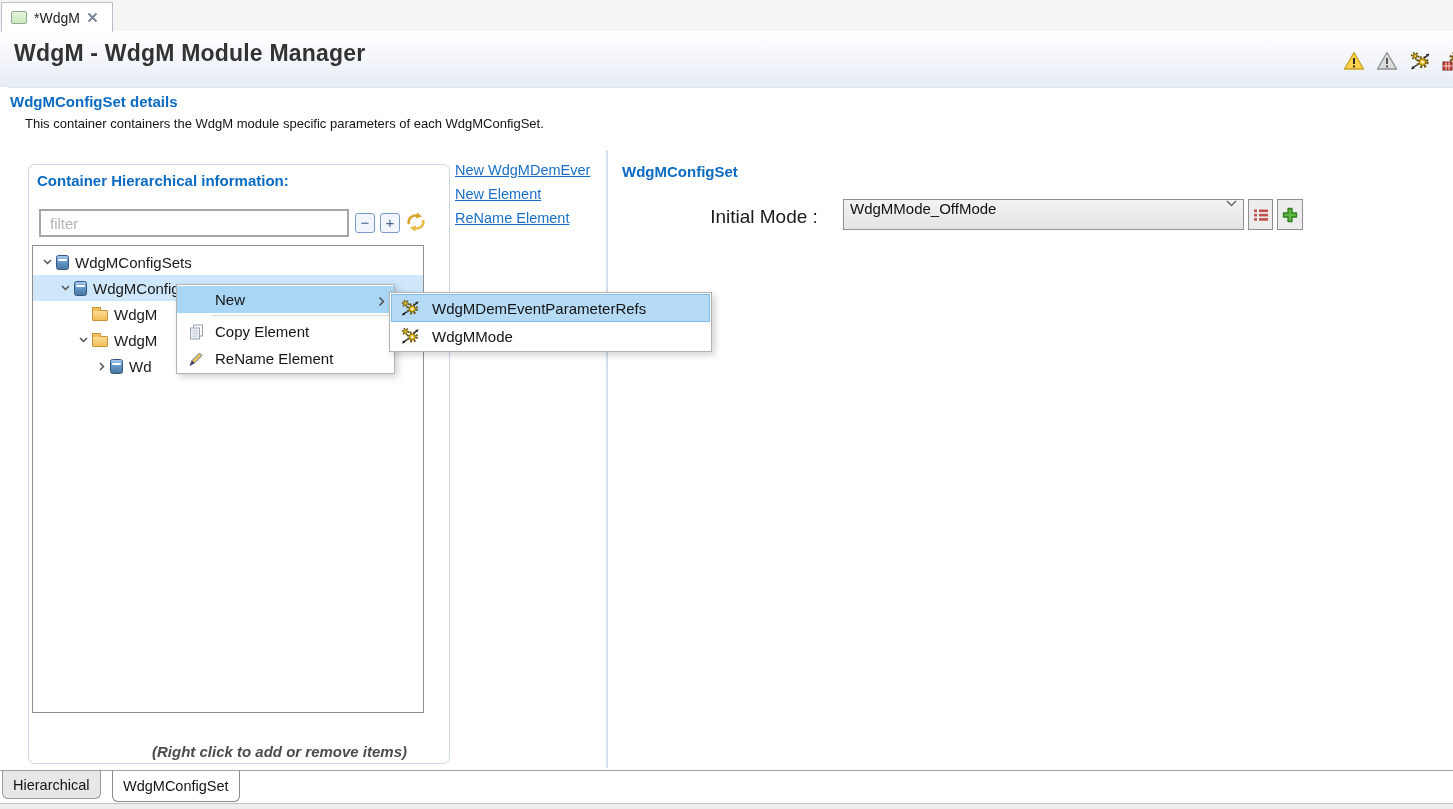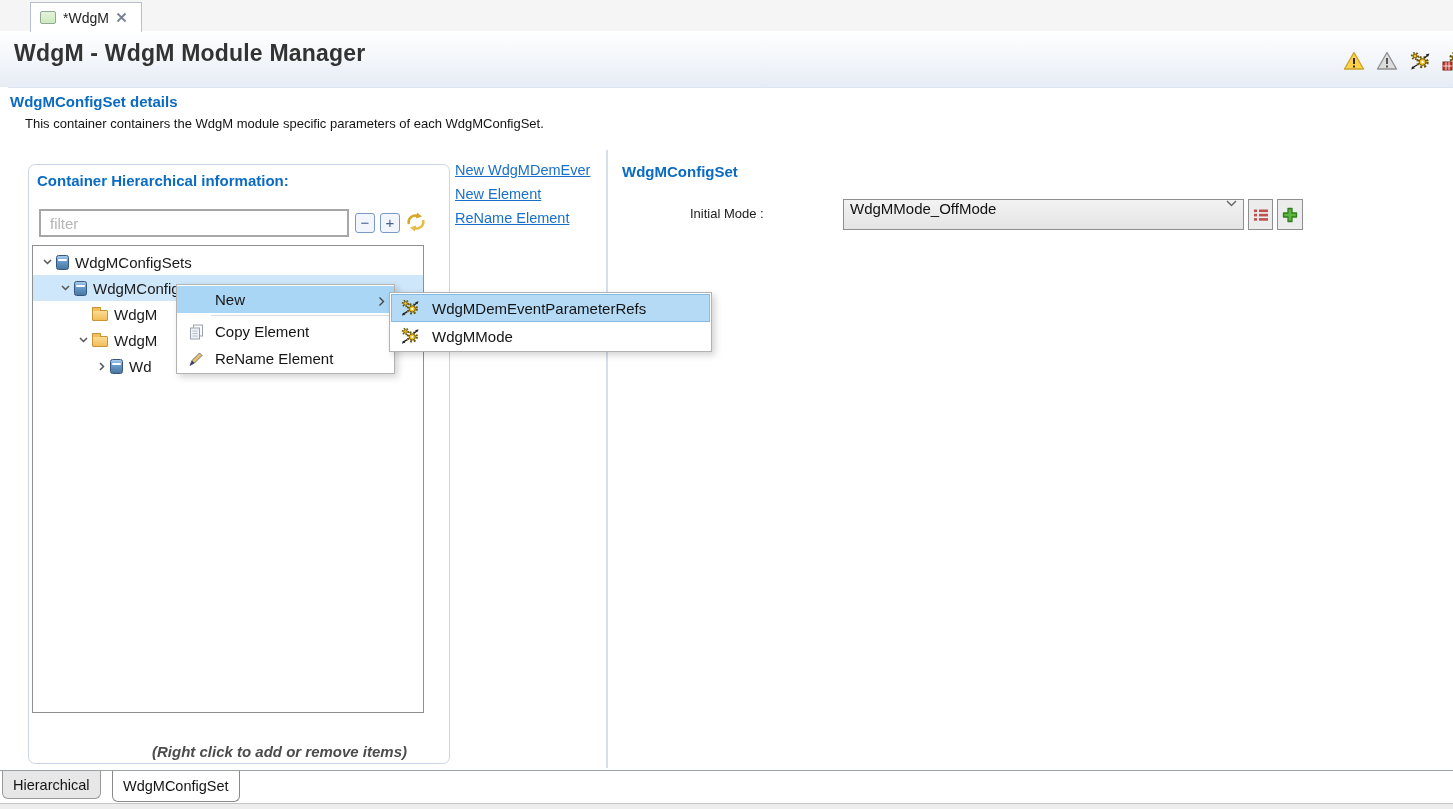--- a/index.html
+++ b/index.html
@@ -5,21 +5,21 @@
   html,body{margin:0;padding:0;}
   body{width:1453px;height:809px;overflow:hidden;background:#fff;
        font-family:"Liberation Sans",sans-serif;position:relative;color:#1a1a1a;}
   #app{position:absolute;inset:0;}
 
   
   .editor-tabbar{position:absolute;top:0;left:0;right:0;height:31px;background:#f5f5f5;
                  border-bottom:1px solid #c3c9d3;}
   .editor-tab{position:absolute;left:1px;top:2px;height:30px;min-width:112px;background:#fff;
               border:1px solid #b7bfcc;border-bottom:none;display:flex;align-items:center;
-              gap:7px;padding:12px 9px;box-sizing:border-box;z-index:2;margin-left:29px;}
+              gap:7px;padding:12px 9px;box-sizing:border-box;z-index:2;}
   .tab-page-icon{width:14px;height:11px;background:linear-gradient(#e3f3da,#cdeabf);
                  border:1px solid #92a996;border-radius:2px;}
   .tab-title{font-size:14px;color:#222;}
 
   
   .form-header{position:absolute;top:31px;left:0;right:0;height:56px;
                background:linear-gradient(#ffffff 0%,#f2f5fa 55%,#e6ecf5 100%);}
   .page-title{position:absolute;left:14px;top:9px;font-size:23px;font-weight:600;
               color:#333;letter-spacing:.2px;}
   .header-toolbar{position:absolute;right:-12px;top:19px;display:flex;gap:9px;align-items:center;}
@@ -83,21 +83,21 @@
   
   .submenu{position:absolute;left:389px;top:292px;width:323px;background:#fff;border:1px solid #b2b2b2;
            box-shadow:3px 3px 7px rgba(0,0,0,.18);z-index:6;padding:1px;box-sizing:border-box;}
   .submenu-item{height:28px;display:flex;align-items:center;padding-left:8px;font-size:15px;
                 color:#141414;cursor:pointer;}
   .submenu-item.sel{background:#b5daf6;outline:1px solid #84bbe6;outline-offset:-1px;}
   .submenu-item .mi-ic{width:22px;margin-right:11px;}
 
   
   .right-title{position:absolute;left:622px;top:163px;color:#0b6bc2;font-weight:bold;font-size:15px;}
-  .init-label{position:absolute;left:690px;top:206px;width:148px;text-align:left;font-size:13px;}
+  .init-label{position:absolute;left:690px;top:206px;width:148px;text-align:center;font-size:19px;}
   .combo{position:absolute;left:843px;top:199px;width:401px;height:31px;box-sizing:border-box;
          background:linear-gradient(#f3f3f3,#e4e4e4);border:1px solid #8f8f8f;display:flex;
          align-items:flex-start;padding:0 6px;font-size:15px;color:#111;cursor:pointer;}
   .combo-value{flex:1;}
   .iconbtn{position:absolute;top:199px;height:31px;box-sizing:border-box;background:#ececec;
            border:1px solid #8f8f8f;display:flex;align-items:center;justify-content:center;cursor:pointer;}
   .btn-list{left:1248px;width:25px;}
   .btn-plus{left:1277px;width:26px;}
 
   

